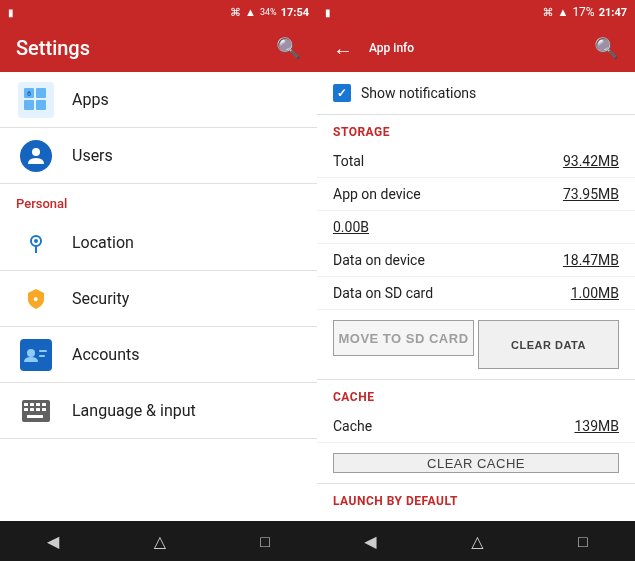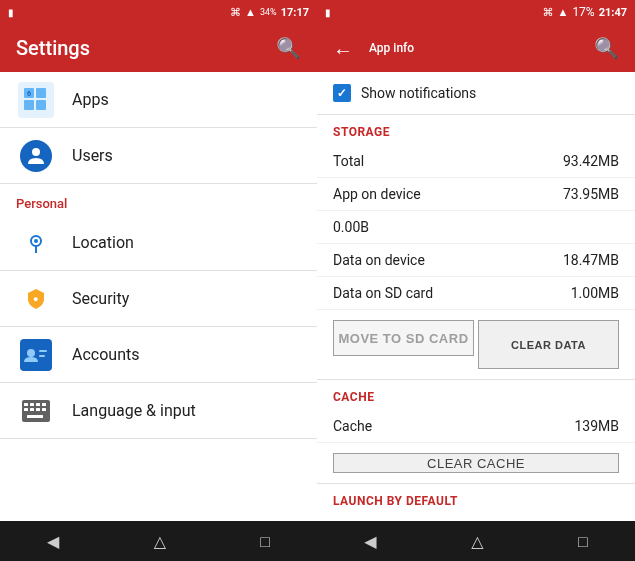--- a/index.html
+++ b/index.html
@@ -197,20 +197,21 @@
       padding: 8px 16px;
       border-bottom: 1px solid #f0f0f0;
     }
     .storage-label {
       font-size: 14px;
       color: #212121;
     }
     .storage-value {
       font-size: 14px;
       color: #212121;
+      text-decoration: underline;
     }
     .button-row {
       display: flex;
       padding: 10px 16px;
       gap: 4px;
       border-bottom: 1px solid #e0e0e0;
     }
     .btn-outline {
       flex: 1;
       height: 36px;
@@ -327,21 +328,21 @@
 <div class="left-panel">
 
   <div class="status-bar-left">
     <div class="icons">
       <span style="color:#fff;font-size:10px;">▮</span>
     </div>
     <div style="display:flex;align-items:center;gap:4px;">
       <span style="color:#fff;font-size:11px;">⌘</span>
       <span style="color:#fff;font-size:11px;">▲</span>
       <span class="status-icon">34%</span>
-      <span class="time">17:17</span>
+      <span class="time">17:54</span>
     </div>
   </div>
 
   <div class="left-toolbar">
     <span class="title">Settings</span>
     <span class="search-icon-btn">🔍</span>
   </div>
 
   <div class="settings-list">
 

